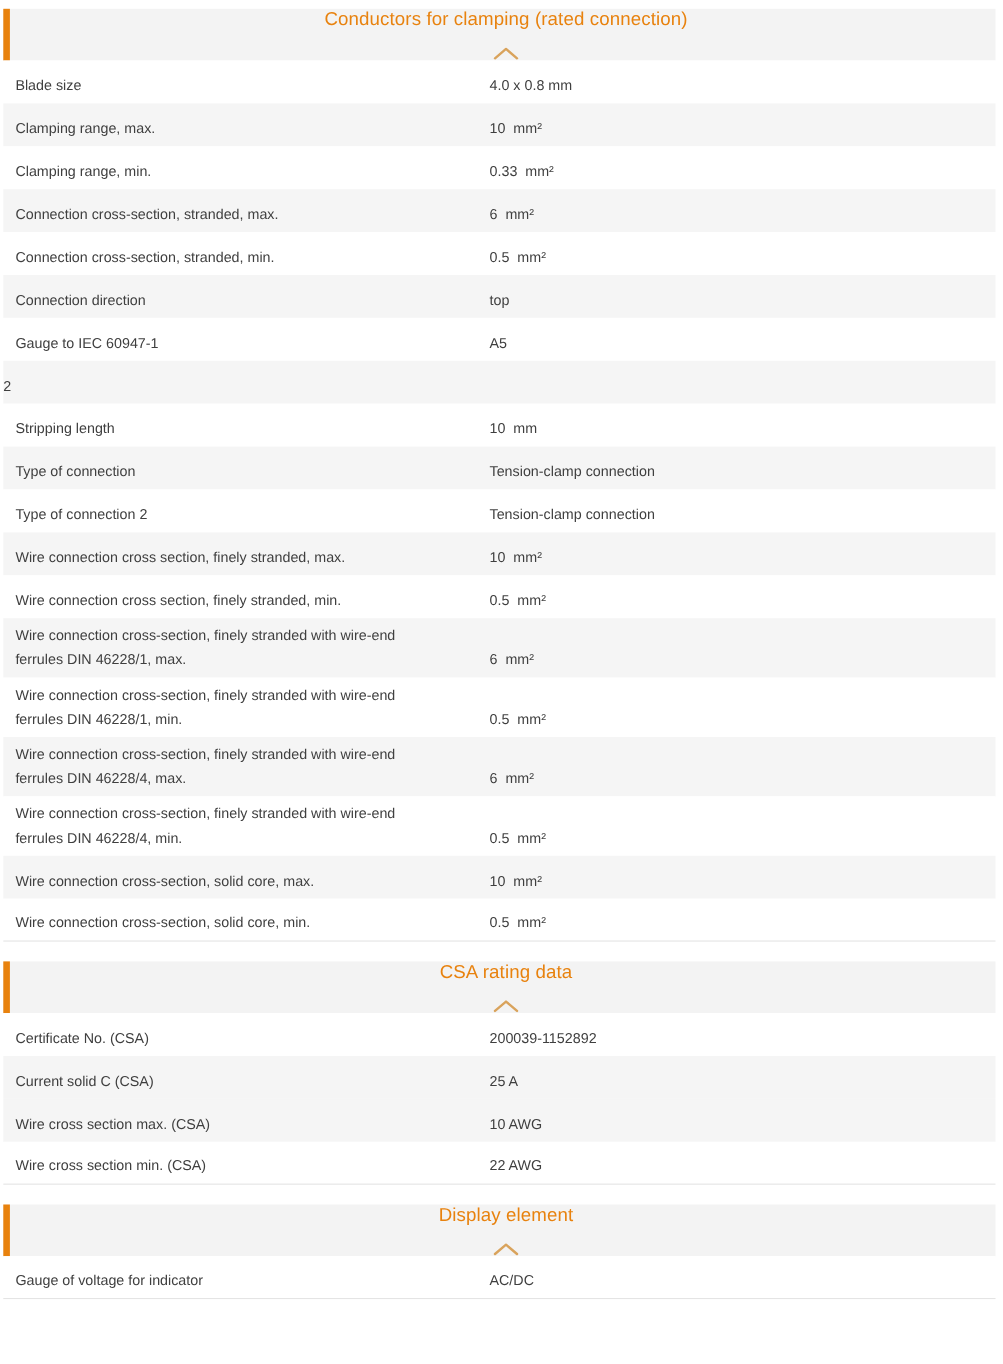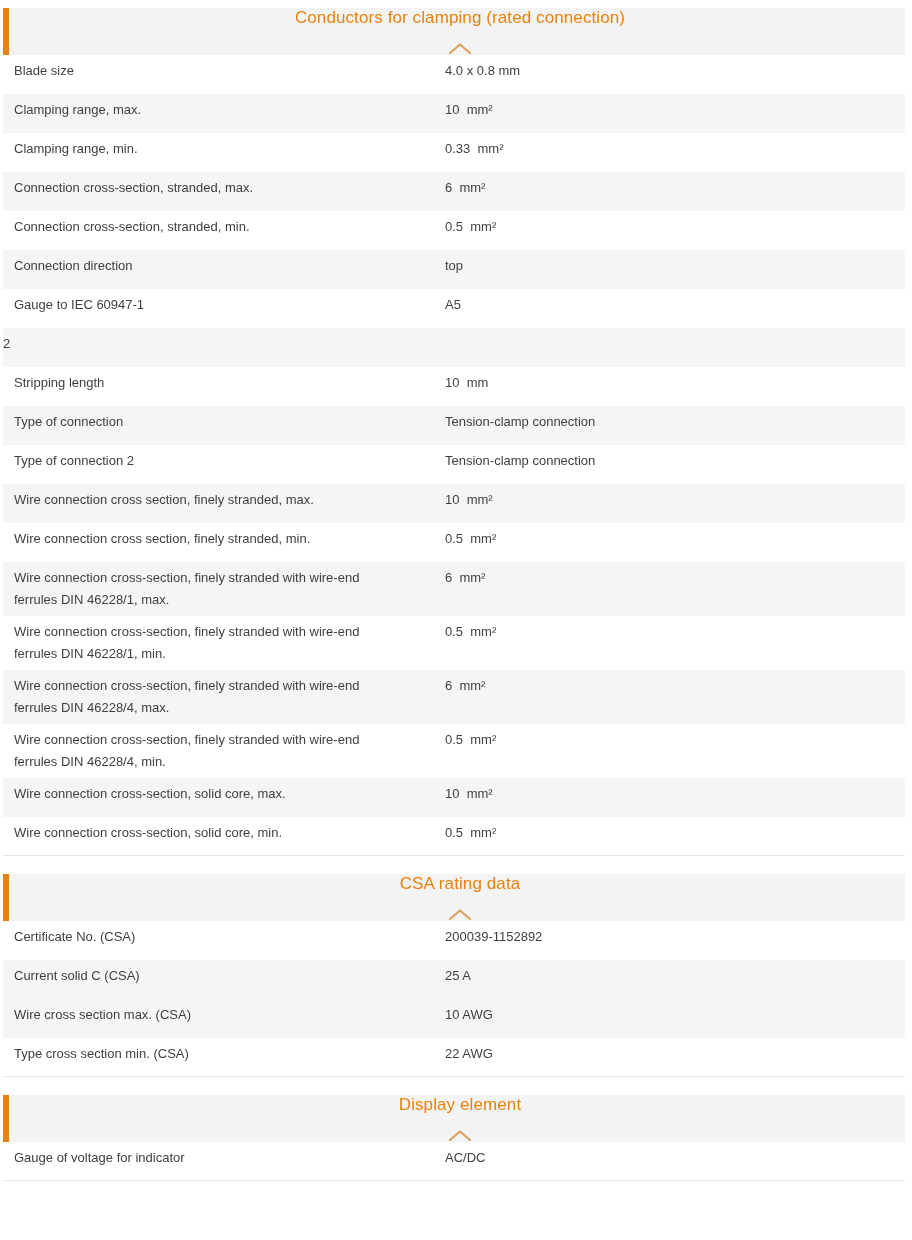--- a/index.html
+++ b/index.html
@@ -44,21 +44,21 @@
   .chevron {
     color: var(--chevron);
     display: flex;
     align-items: center;
     flex: 0 0 auto;
   }
 
   .rows { width: 100%; }
   .row {
     display: flex;
-    align-items: flex-start;
+    align-items: flex-end;
     min-height: 39px;
     padding: 5px 0;
     box-sizing: border-box;
     font-size: 13px;
     line-height: 22px;
     background: #ffffff;
   }
   .row.alt { background: var(--row-alt-bg); }
   .rows .row:last-child { border-bottom: 1px solid var(--border); }
 
@@ -204,21 +204,21 @@
     <div class="cell value">25 A</div>
   </div>
 
 
   <div class="row alt">
     <div class="cell label">Wire cross section max. (CSA)</div>
     <div class="cell value">10 AWG</div>
   </div>
 
   <div class="row">
-    <div class="cell label">Type cross section min. (CSA)</div>
+    <div class="cell label">Wire cross section min. (CSA)</div>
     <div class="cell value">22 AWG</div>
   </div>
 </div>
   </section>
 
   <section class="spec-section">
     <header class="section-header">
       <span class="section-title">Display element</span>
       <span class="chevron">
         <svg width="24" height="13" viewBox="0 0 24 13" fill="none" xmlns="http://www.w3.org/2000/svg">

